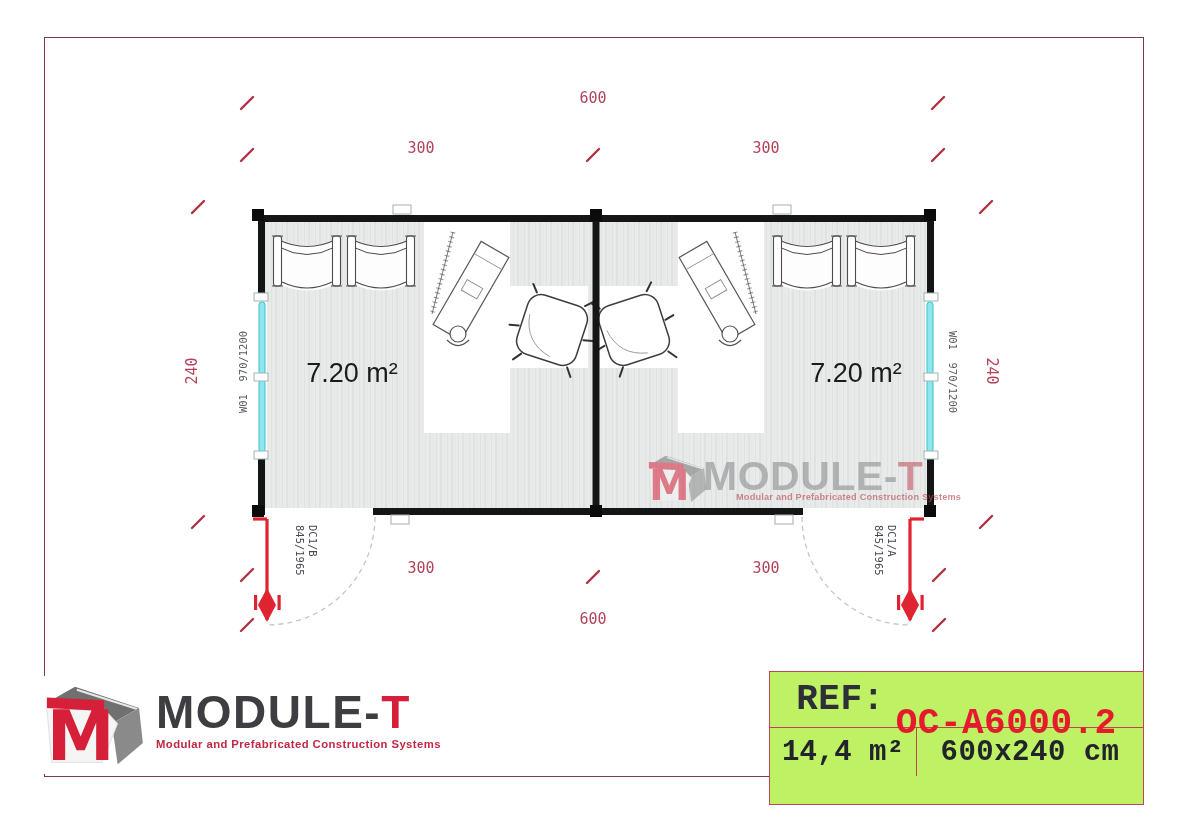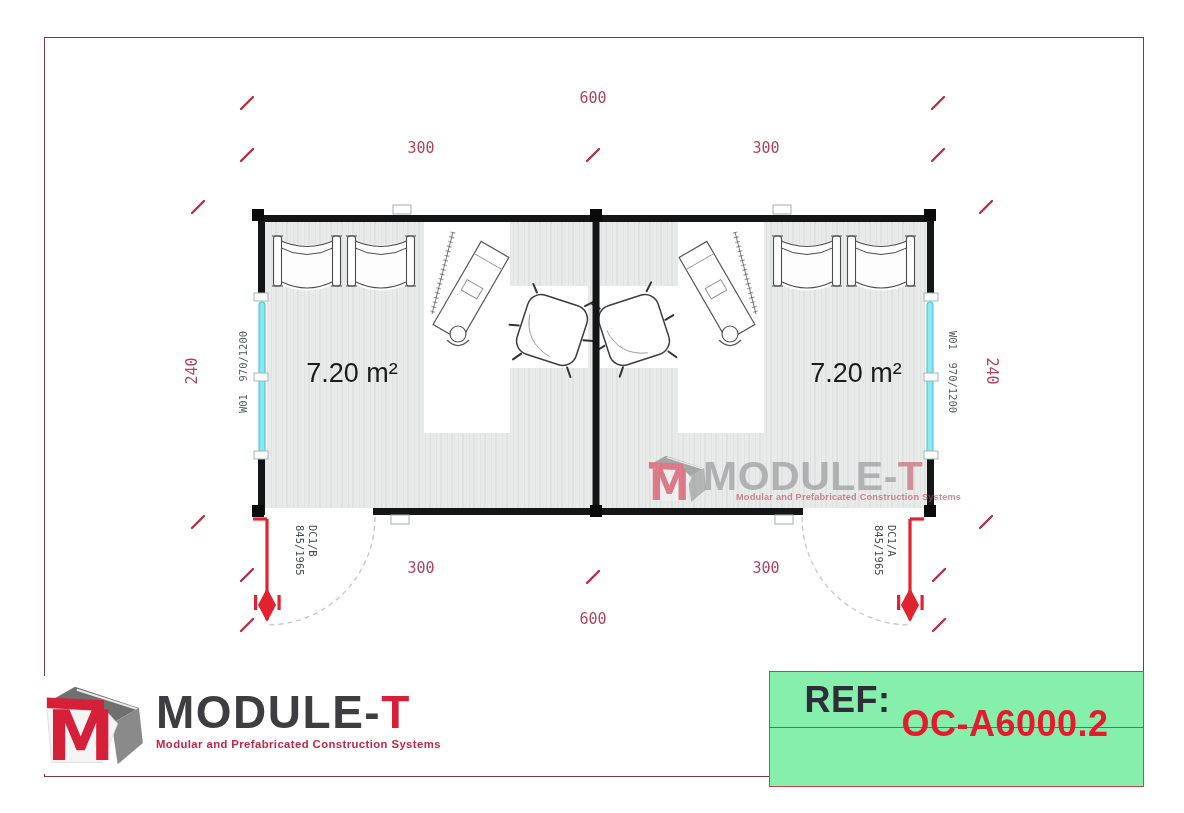--- a/index.html
+++ b/index.html
@@ -17,22 +17,22 @@
   .wm-tag{font-family:"Liberation Sans",sans-serif;font-size:9.2px;font-weight:bold;letter-spacing:.2px;fill:#b94a57;}
   
   .logo-block{position:absolute;left:38px;top:676px;width:478px;height:98px;background:#fff;
               display:flex;align-items:flex-start;}
   .logo-art{flex:0 0 118px;height:96px;}
   .logo-text{padding-top:13px;}
   .logo-brand{font-size:46px;line-height:1;font-weight:bold;letter-spacing:1.5px;color:#3d3d42;}
   .logo-brand .accent{color:#d62039;}
   .logo-tagline{margin-top:3px;font-size:11.3px;font-weight:bold;letter-spacing:.42px;color:#c22743;}
   
-  .ref-box{position:absolute;left:769px;top:671px;width:375px;height:116px;
-           border:1.5px solid #bf4455;box-sizing:border-box;background:#86efac;}
+  .ref-box{position:absolute;left:769px;top:671px;width:375px;height:134px;
+           border:1.5px solid #bf4455;box-sizing:border-box;background:#bef264;font-family:Liberation Mono, monospace;}
   .ref-row1{height:55px;border-bottom:1.5px solid #bf4455;display:flex;align-items:center;justify-content:center;
             font-size:36px;font-weight:bold;color:#2e2e38;letter-spacing:.5px;}
   .ref-row1 .ref-value{color:#e51b2d;margin-left:11px;margin-top:48px;}
   .ref-row2{display:flex;height:48px;}
   .ref-area{width:146px;border-right:1.5px solid #bf4455;display:flex;align-items:center;justify-content:center;
             font-size:29px;font-weight:bold;color:#23232b;}
   .ref-size{flex:1;display:flex;align-items:center;justify-content:center;
             font-size:29px;font-weight:bold;color:#23232b;letter-spacing:.5px;}
 </style>
 </head>
@@ -243,15 +243,19 @@
       <div class="logo-brand"><span>MODULE-</span><span class="accent">T</span></div>
       <div class="logo-tagline">Modular and Prefabricated Construction Systems</div>
     </div>
   </div>
 
   <div class="ref-box">
     <div class="ref-row1">
       <span class="ref-label">REF:</span>
       <span class="ref-value">OC-A6000.2</span>
     </div>
+    <div class="ref-row2">
+      <div class="ref-area">14,4 m²</div>
+      <div class="ref-size">600x240 cm</div>
+    </div>
   </div>
 
 </div>
 
 </body></html>

